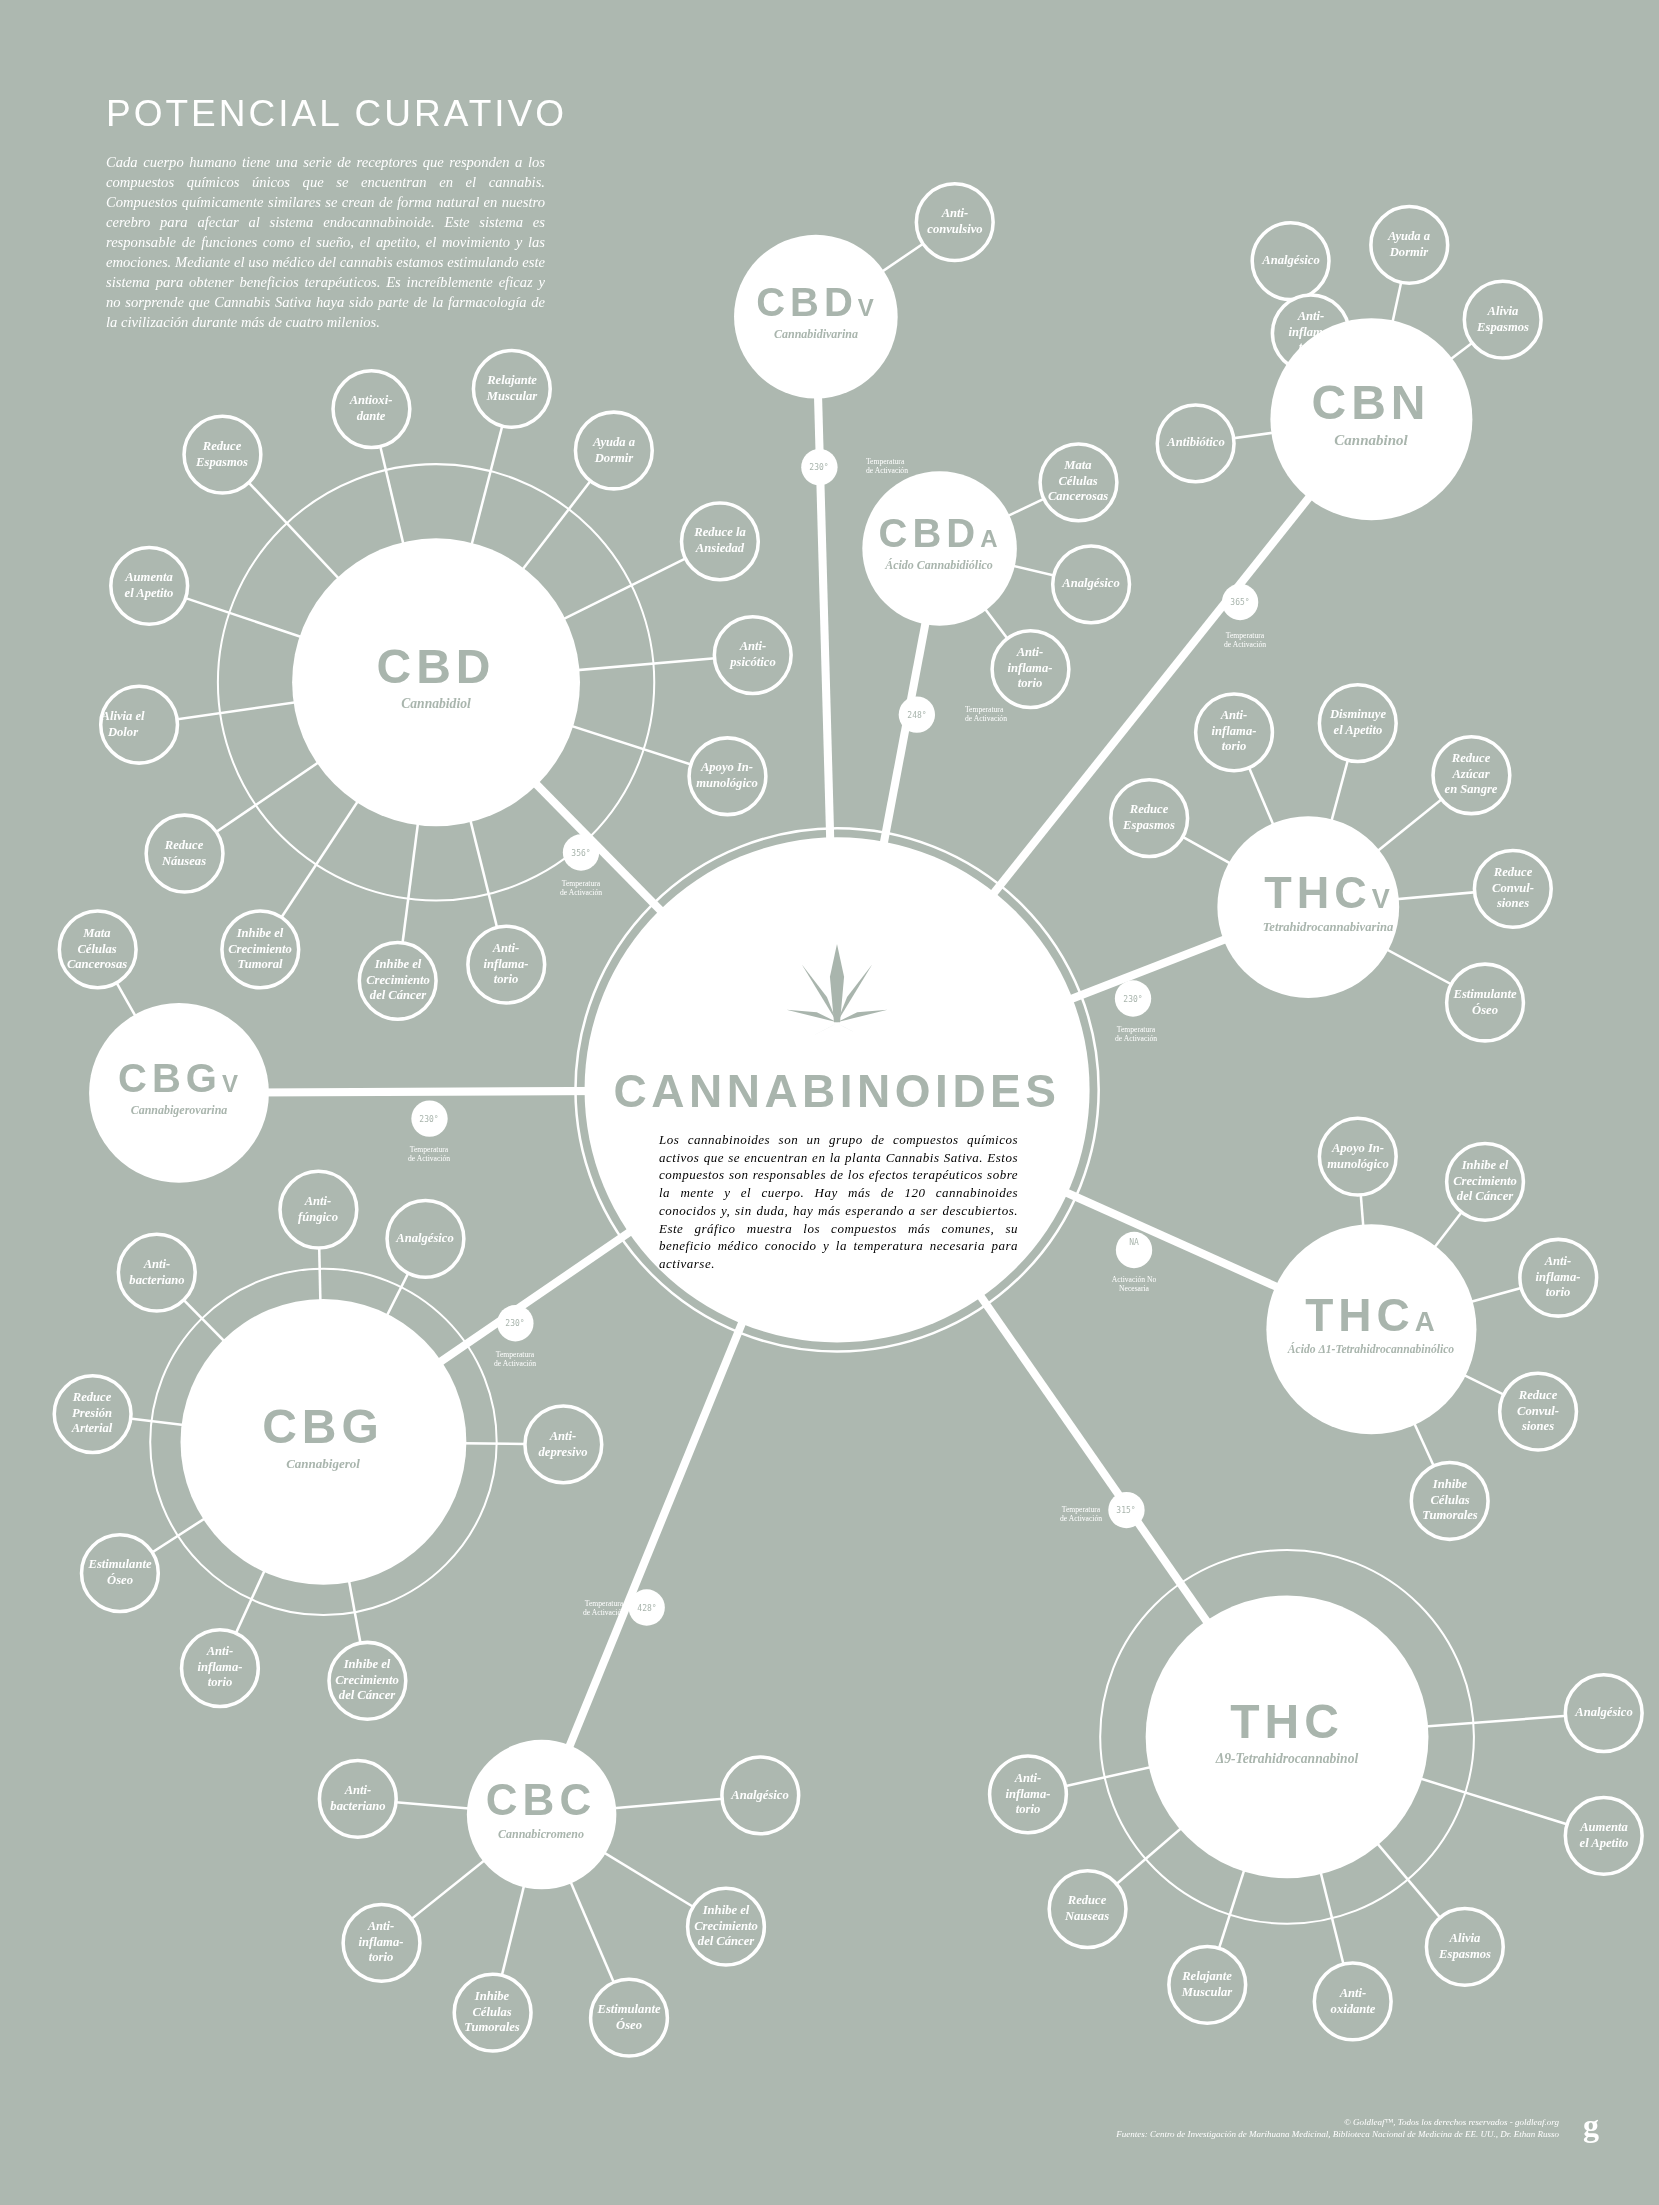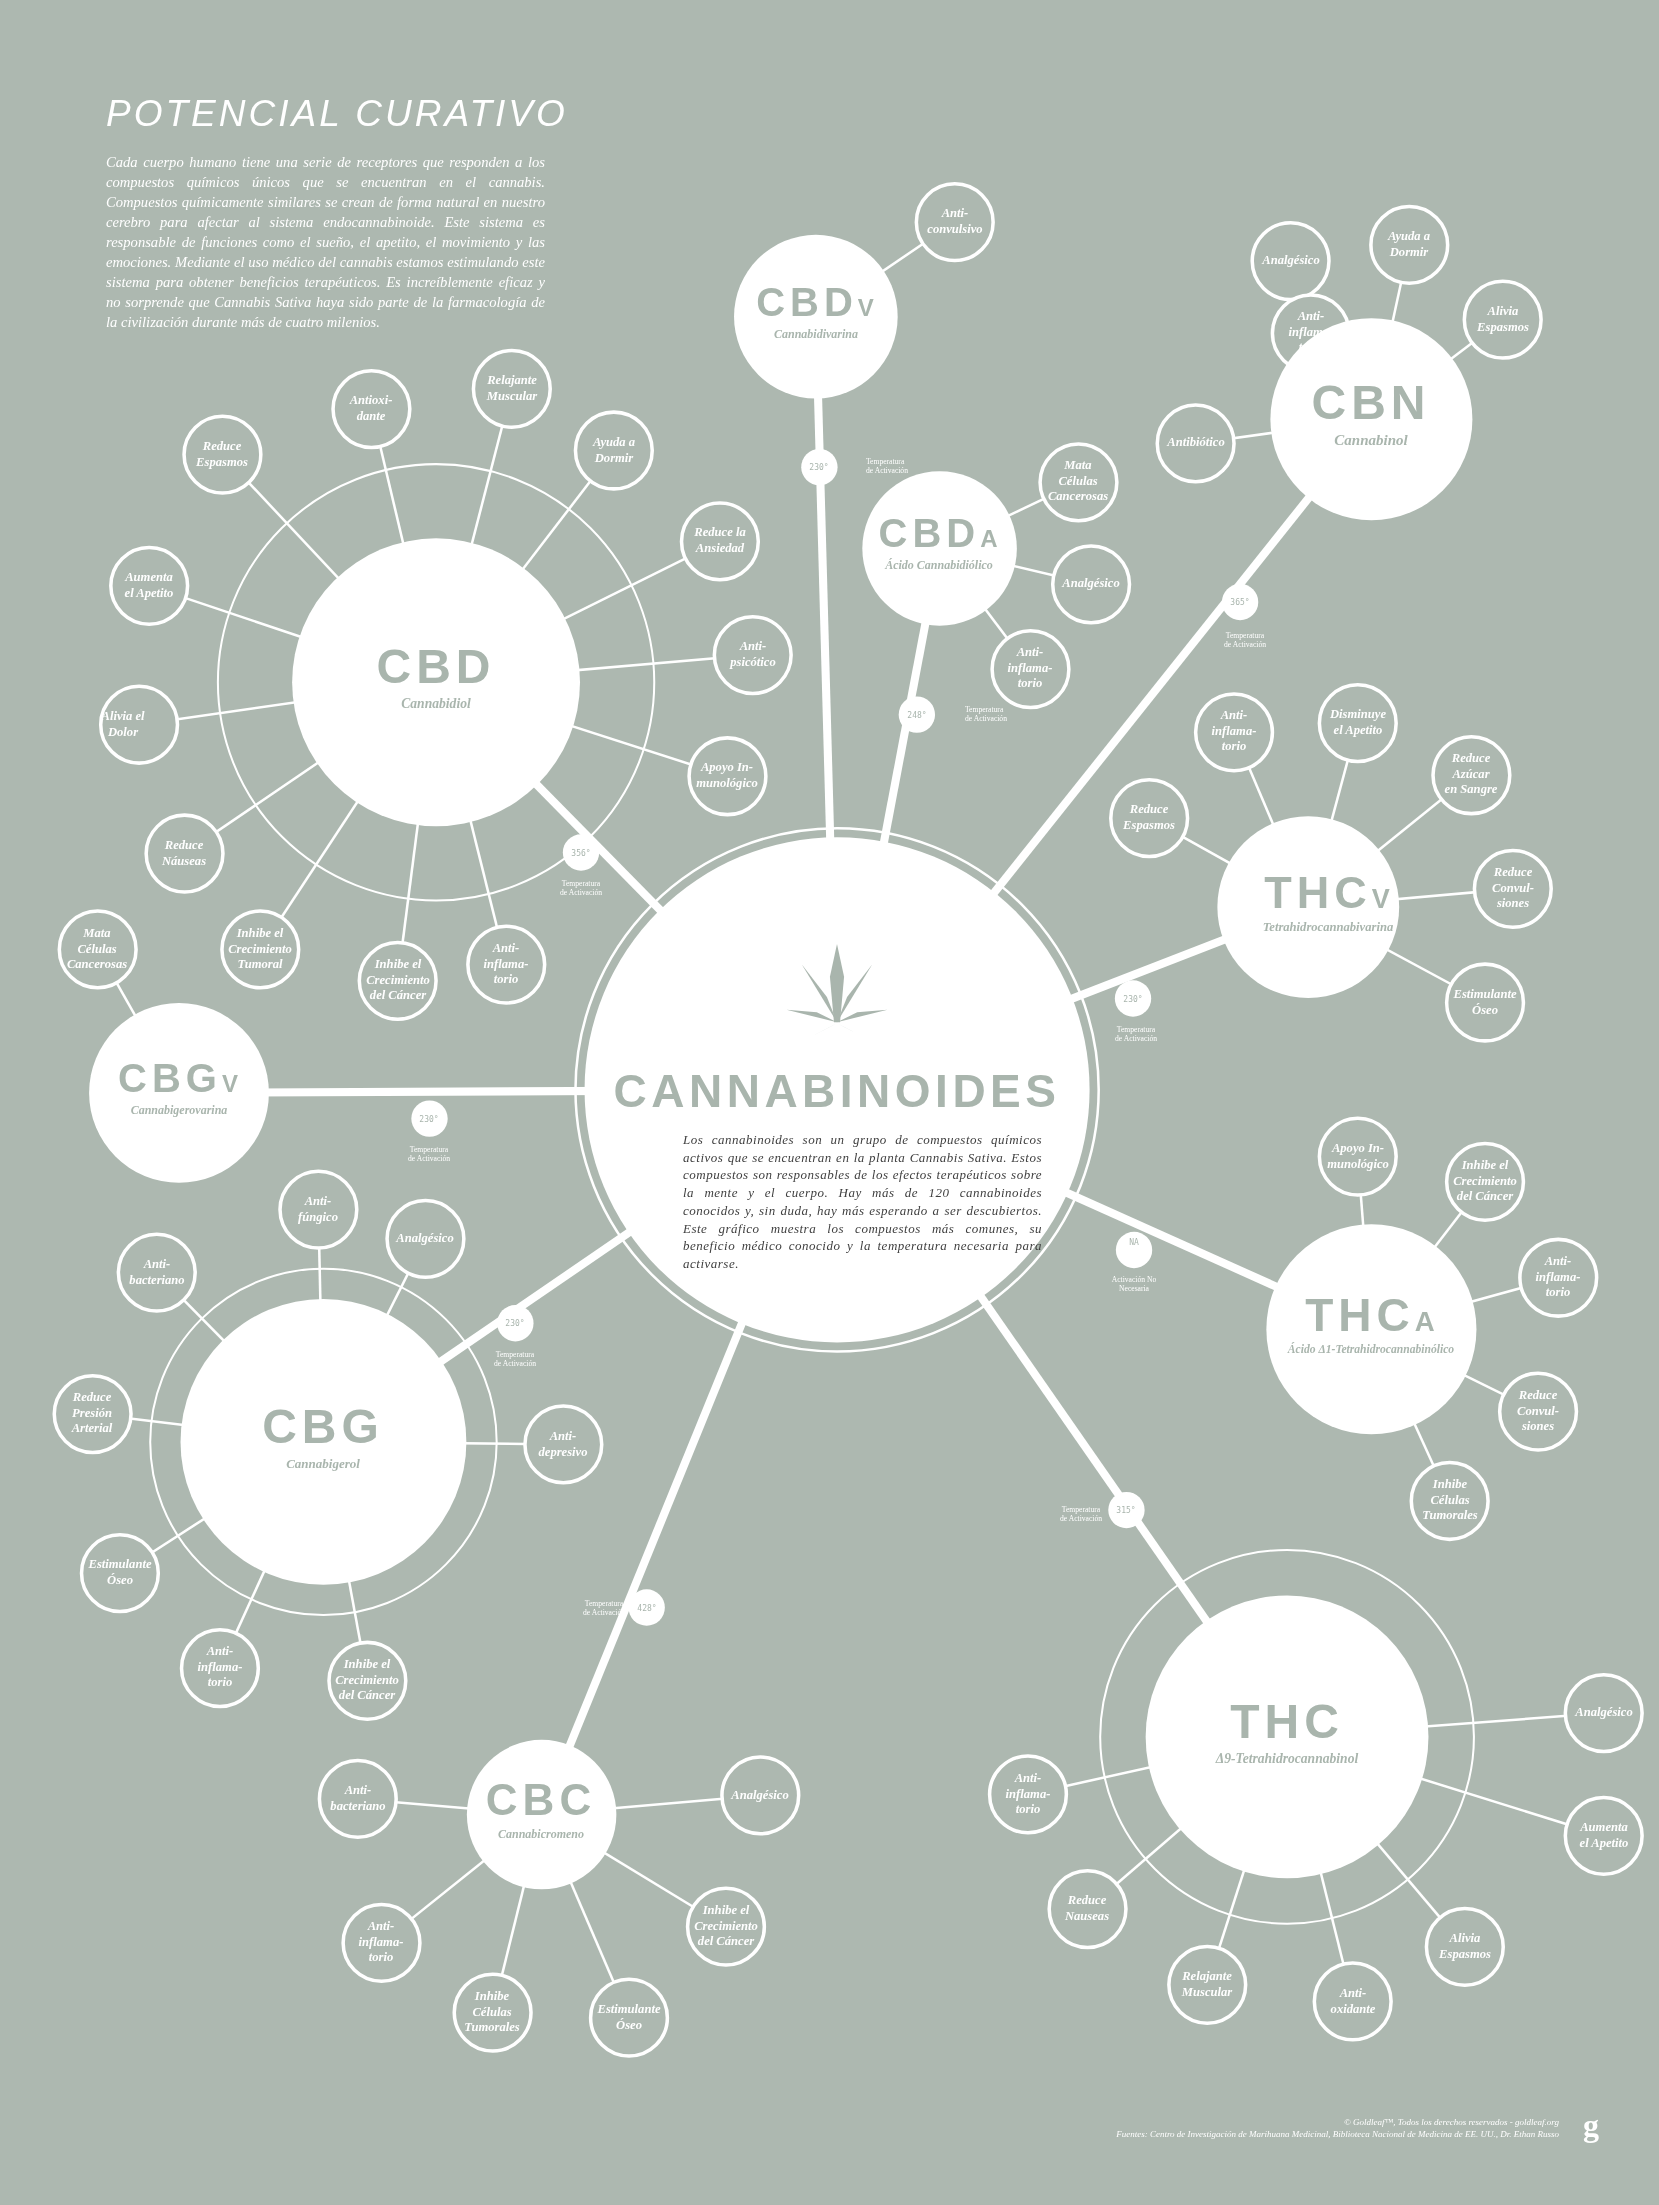--- a/index.html
+++ b/index.html
@@ -1,28 +1,28 @@
 <!DOCTYPE html>
 <html style="font-size:8px"><head>
 <meta charset="utf-8">
 <style>
   html, body { margin:0; padding:0; }
   body { width:1660px; height:2205px; background:#adb8b0; position:relative; overflow:hidden; font-family:"Liberation Serif", serif; }
   #canvas { position:absolute; left:0; top:0; width:1660px; height:2205px; }
-  .title { position:absolute; left:106px; top:93px; color:#ffffff; font-family:"Liberation Sans", sans-serif; font-size:37px; letter-spacing:3px; font-weight:400;font-style:italic; }
+  .title { position:absolute; left:106px; top:93px; color:#ffffff; font-family:"Liberation Sans", sans-serif; font-size:37px; letter-spacing:3px; font-weight:400; }
   .intro { position:absolute; left:106px; top:152px; width:439px; color:#ffffff; font-family:"Liberation Serif", serif; font-style:italic; font-size:14.6px; line-height:20px; text-align:justify; }
   .node { position:absolute; transform:translate(-50%,-50%); text-align:center; color:#a9b5ad; }
   .node .abbr { font-family:"Liberation Sans", sans-serif; font-weight:700; letter-spacing:5px; line-height:1; white-space:nowrap; }
   .node .abbr .sfx { font-size:60%; letter-spacing:2px; }
   .node .full { font-family:"Liberation Serif", serif; font-style:italic; font-weight:700; white-space:nowrap; margin-top:5px; }
   .benefit { position:absolute; transform:translate(-50%,-50%); color:#ffffff; font-family:"Liberation Serif", serif; font-style:italic; font-weight:700; font-size:12.6px; line-height:15.7px; text-align:center; white-space:pre-line; width:76px; }
   .temp { position:absolute; transform:translate(-50%,-50%); color:#a9b5ad; font-family:"DejaVu Sans Mono", monospace; font-size:8px; }
   .tlabel { position:absolute; color:#ffffff; font-family:"Liberation Serif", serif; font-size:7.6px; line-height:9px; text-align:center; white-space:pre-line; width:71px; transform:translateX(-50%); }
   .center-title { position:absolute; left:837px; top:1091px; transform:translate(-50%,-50%); color:#a9b5ad; font-family:"Liberation Sans", sans-serif; font-weight:700; font-size:46px; letter-spacing:4.5px; white-space:nowrap; }
-  .center-text { position:absolute; left:659px; top:1131px; width:359px; color:#404040; font-style:italic; font-size:13px; line-height:17.7px; text-align:justify; letter-spacing:0.5px;margin-left:24px; }
+  .center-text { position:absolute; left:659px; top:1131px; width:359px; color:#000000; font-style:italic; font-size:13px; line-height:17.7px; text-align:justify; letter-spacing:0.5px; }
   .leaf { position:absolute; left:837px; top:993px; transform:translate(-50%,-50%); }
   .footer { position:absolute; right:101px; top:2116px; color:#ffffff; font-style:italic; font-size:9px; line-height:12px; text-align:right; }
   .logo { position:absolute; left:1583px; top:2109px; color:#ffffff; font-family:"Liberation Serif", serif; font-weight:700; font-size:32px; line-height:1; }
 </style>
 </head>
 <body>
 
 <svg id="canvas" viewBox="0 0 3286 4366" xmlns="http://www.w3.org/2000/svg">
   <g id="geo" stroke="#ffffff" fill="none">
       <circle cx="1657" cy="2158" r="518" stroke-width="5"></circle>

